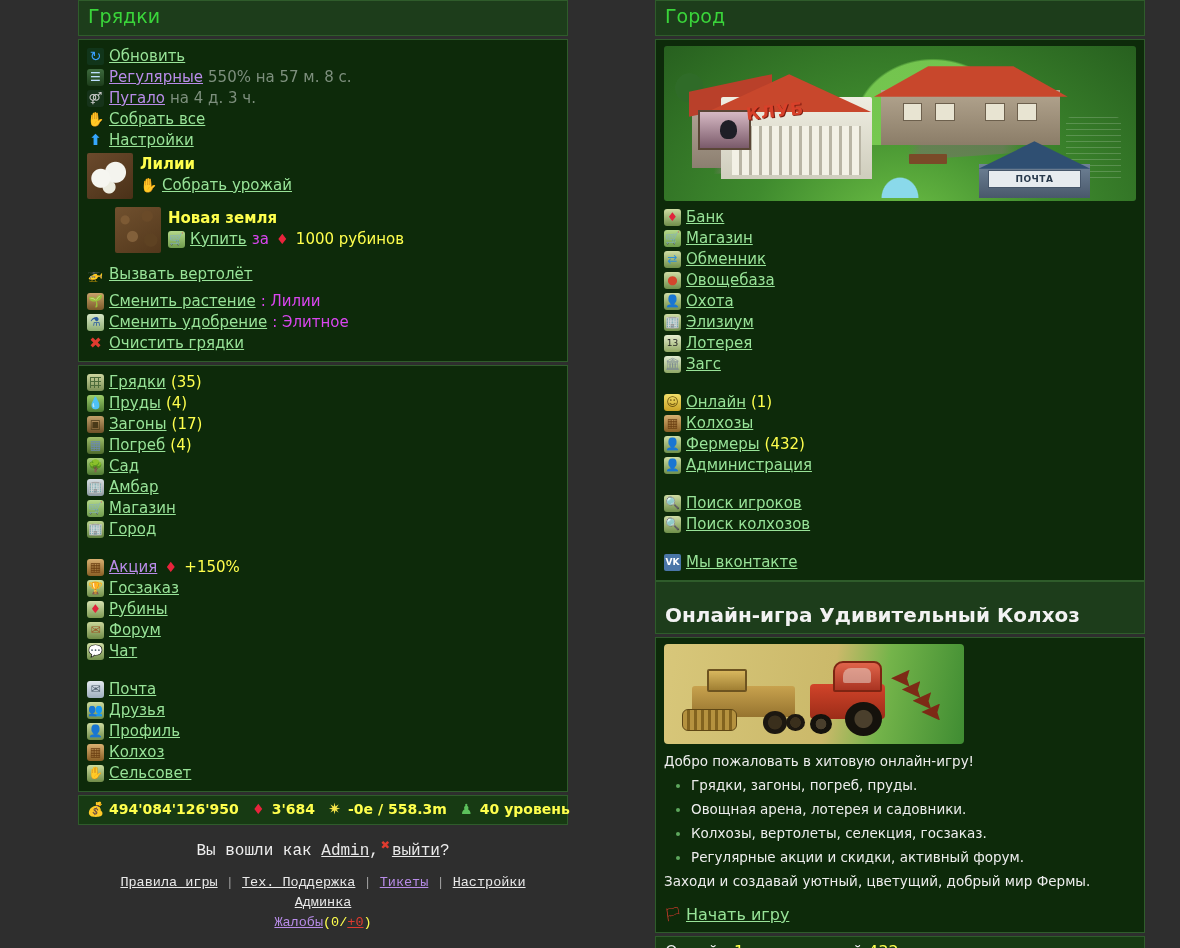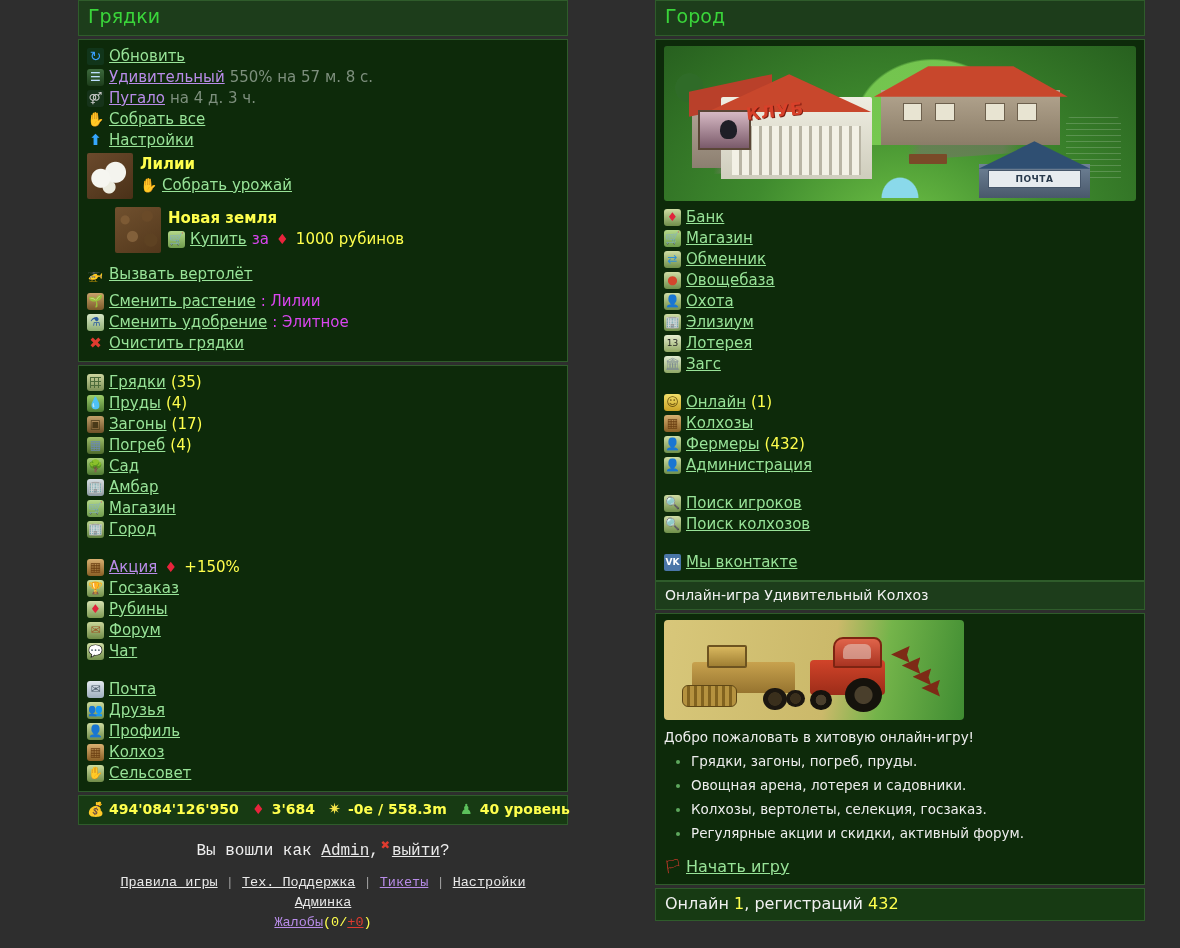--- a/index.html
+++ b/index.html
@@ -26,22 +26,23 @@
   .panel-title {
     background: #1d3d1b;
     border: 1px solid #2f5c2b;
     color: #3ad53a;
     font-size: 19px;
     padding: 5px 9px 7px 9px;
     line-height: 1.15;
   }
   .panel-title.sub {
     color: #f2f2f2;
-    font-size: 14px;
-    padding: 5px 9px 6px 9px;
+    font-size: 20px;
+    padding: 22px 9px 6px 9px;
+    font-weight: bold;
   }
   .panel-box {
     background: #0d2a0a;
     border: 1px solid #2f5c2b;
     padding: 6px 8px 7px 8px;
     margin-top: 3px;
   }
   .statbar {
     background: #173a13;
     border: 1px solid #2f5c2b;
@@ -302,21 +303,21 @@
 
     <div class="panel-box">
 
       <div class="row">
         <span class="ic ic-refresh">↻</span>
         <a class="lnk">Обновить</a>
       </div>
 
       <div class="row">
         <span class="ic ic-hydro">☰</span>
-        <a class="lnk visited">Удивительный</a>
+        <a class="lnk visited">Регулярные</a>
         <span class="muted">550% на 57 м. 8 с.</span>
       </div>
 
       <div class="row">
         <span class="ic ic-scare">⚤</span>
         <a class="lnk visited">Пугало</a>
         <span class="muted">на 4 д. 3 ч.</span>
       </div>
 
       <div class="row">
@@ -646,20 +647,21 @@
       </div>
 
       <div class="welcome">
         <div>Добро пожаловать в хитовую онлайн-игру!</div>
         <ul>
           <li>Грядки, загоны, погреб, пруды.</li>
           <li>Овощная арена, лотерея и садовники.</li>
           <li>Колхозы, вертолеты, селекция, госзаказ.</li>
           <li>Регулярные акции и скидки, активный форум.</li>
         </ul>
+        <div>Заходи и создавай уютный, цветущий, добрый мир Фермы.</div>
       </div>
 
       <div class="row start-row">
         <span class="ic ic-flag">🏳</span>
         <a class="lnk" style="font-size:16px">Начать игру</a>
       </div>
 
     </div>
 
     <div class="onlinebar">

